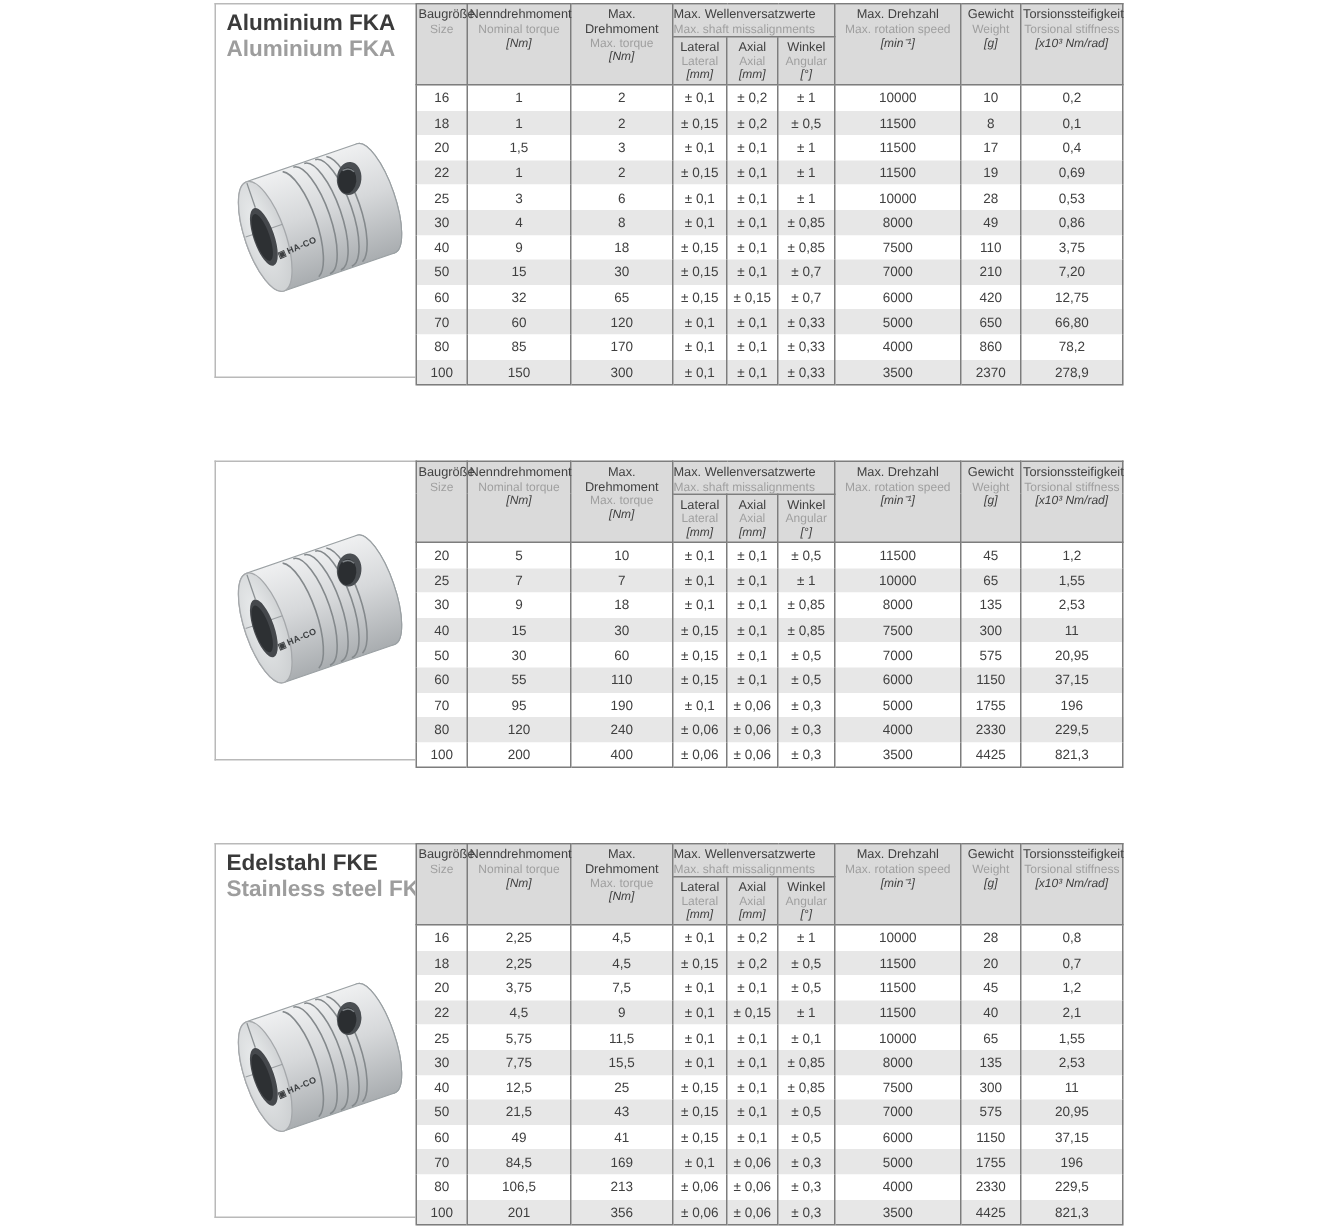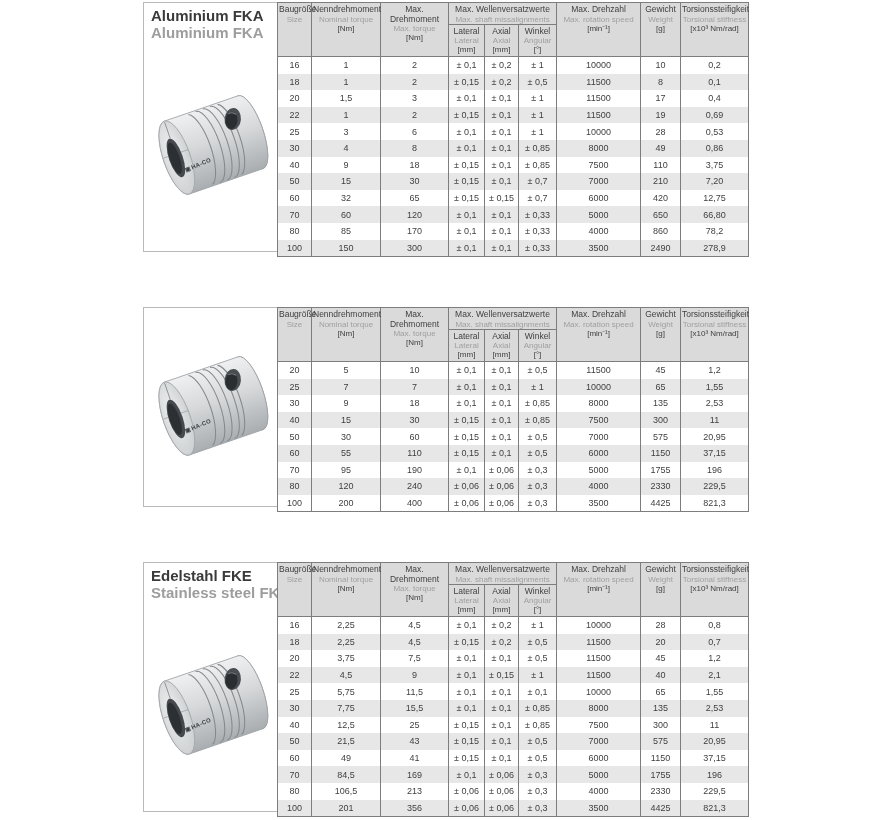--- a/index.html
+++ b/index.html
@@ -23,22 +23,22 @@
   table.spec { width:471px; table-layout:fixed; border-collapse:collapse; background:#fff;
                font-size:9px; color:#3f3f3f; border:1px solid #7d7d7d; }
   table.spec th { background:#dadada; border:1px solid #7d7d7d; font-weight:normal;
                   padding:0; vertical-align:top; }
   table.spec thead tr.h-top { height:20px; }
   table.spec thead tr.h-sub { height:30px; }
   .hcell { display:flex; flex-direction:column; height:100%; box-sizing:border-box;
            padding:2px 1px 2px 1px; text-align:center; }
   .h-de  { font-size:8.5px; color:#414141; line-height:9.5px; }
   .h-en  { font-size:8px;  color:#9f9f9f; line-height:9px; }
-  .h-unit{ font-size:8px;  color:#414141; margin-top:auto; line-height:9px; }
-  .group-head { text-align:center; padding-top:2px; }
+  .h-unit{ font-size:8px;  color:#414141; margin-top:auto; line-height:9px;font-style:italic; }
+  .group-head { text-align:left; padding-top:2px; }
 
   table.spec tbody td { text-align:center; border-left:1px solid #7d7d7d; border-right:1px solid #7d7d7d;
                         height:16.6px; padding:0; font-size:9px; color:#3f3f3f; }
   table.spec tbody tr:nth-child(even) td { background:#e7e7e7; }
   table.spec tbody tr:nth-child(odd) td { background:#ffffff; }
 </style>
 </head>
 <body>
 
 <svg width="0" height="0" style="position:absolute" aria-hidden="true">
@@ -310,21 +310,21 @@
               <td>78,2</td>
             </tr>
             <tr>
               <td>100</td>
               <td>150</td>
               <td>300</td>
               <td>± 0,1</td>
               <td>± 0,1</td>
               <td>± 0,33</td>
               <td>3500</td>
-              <td>2490</td>
+              <td>2370</td>
               <td>278,9</td>
             </tr>
           </tbody>
     </table>
   </div>
 
   <div class="section" style="top: 307px; height: 200px;">
 
     <div class="left-panel">
 

